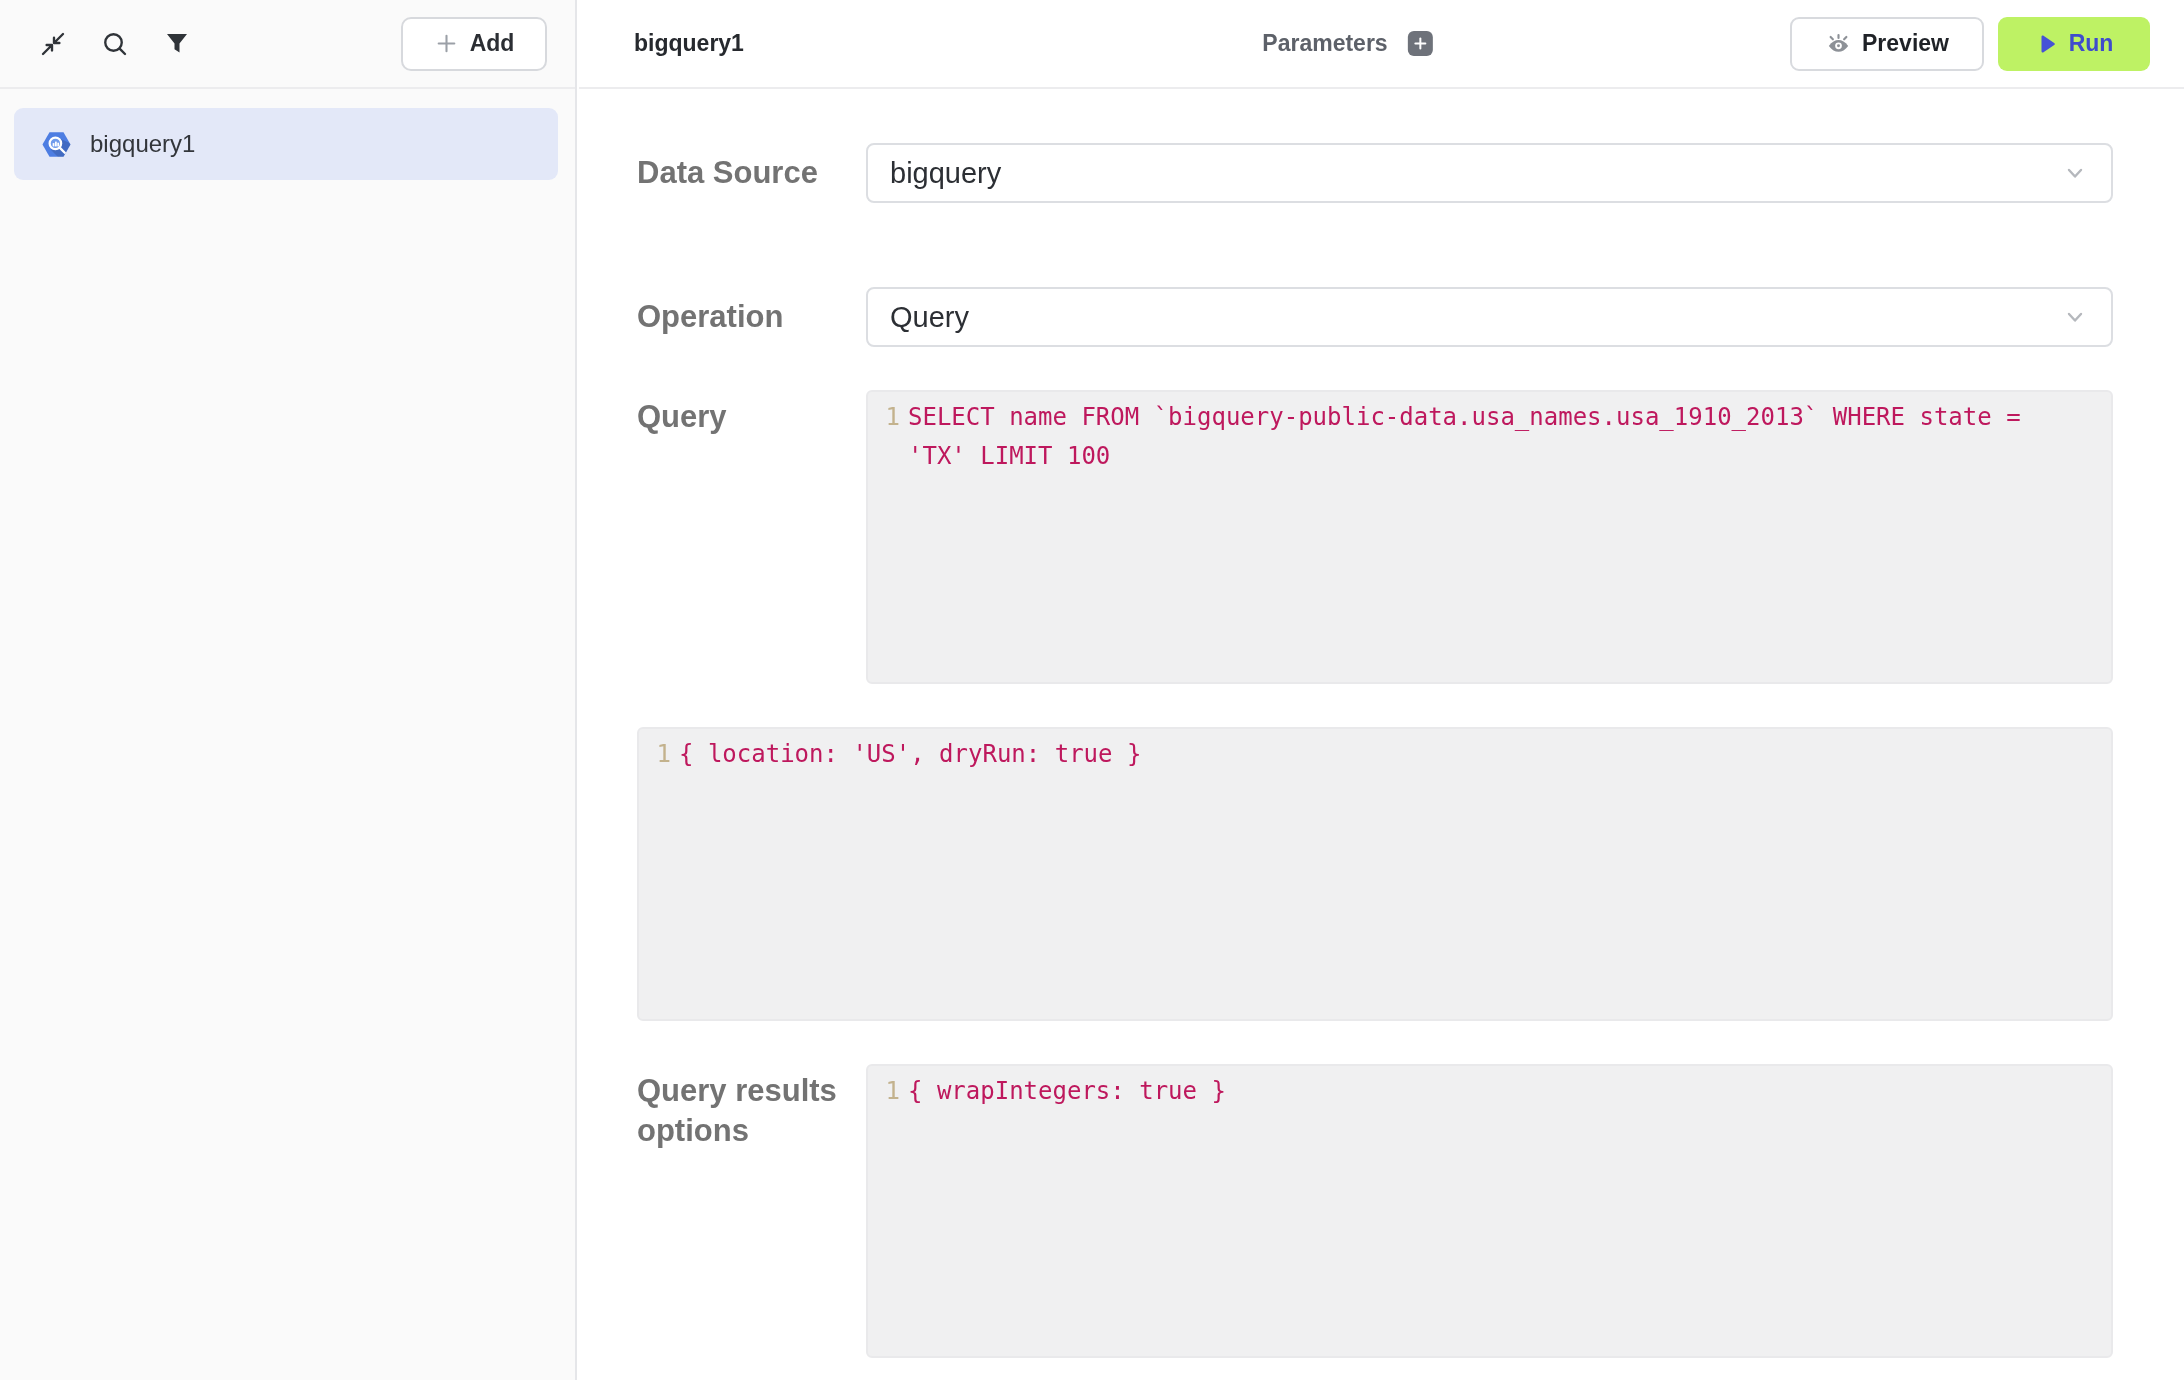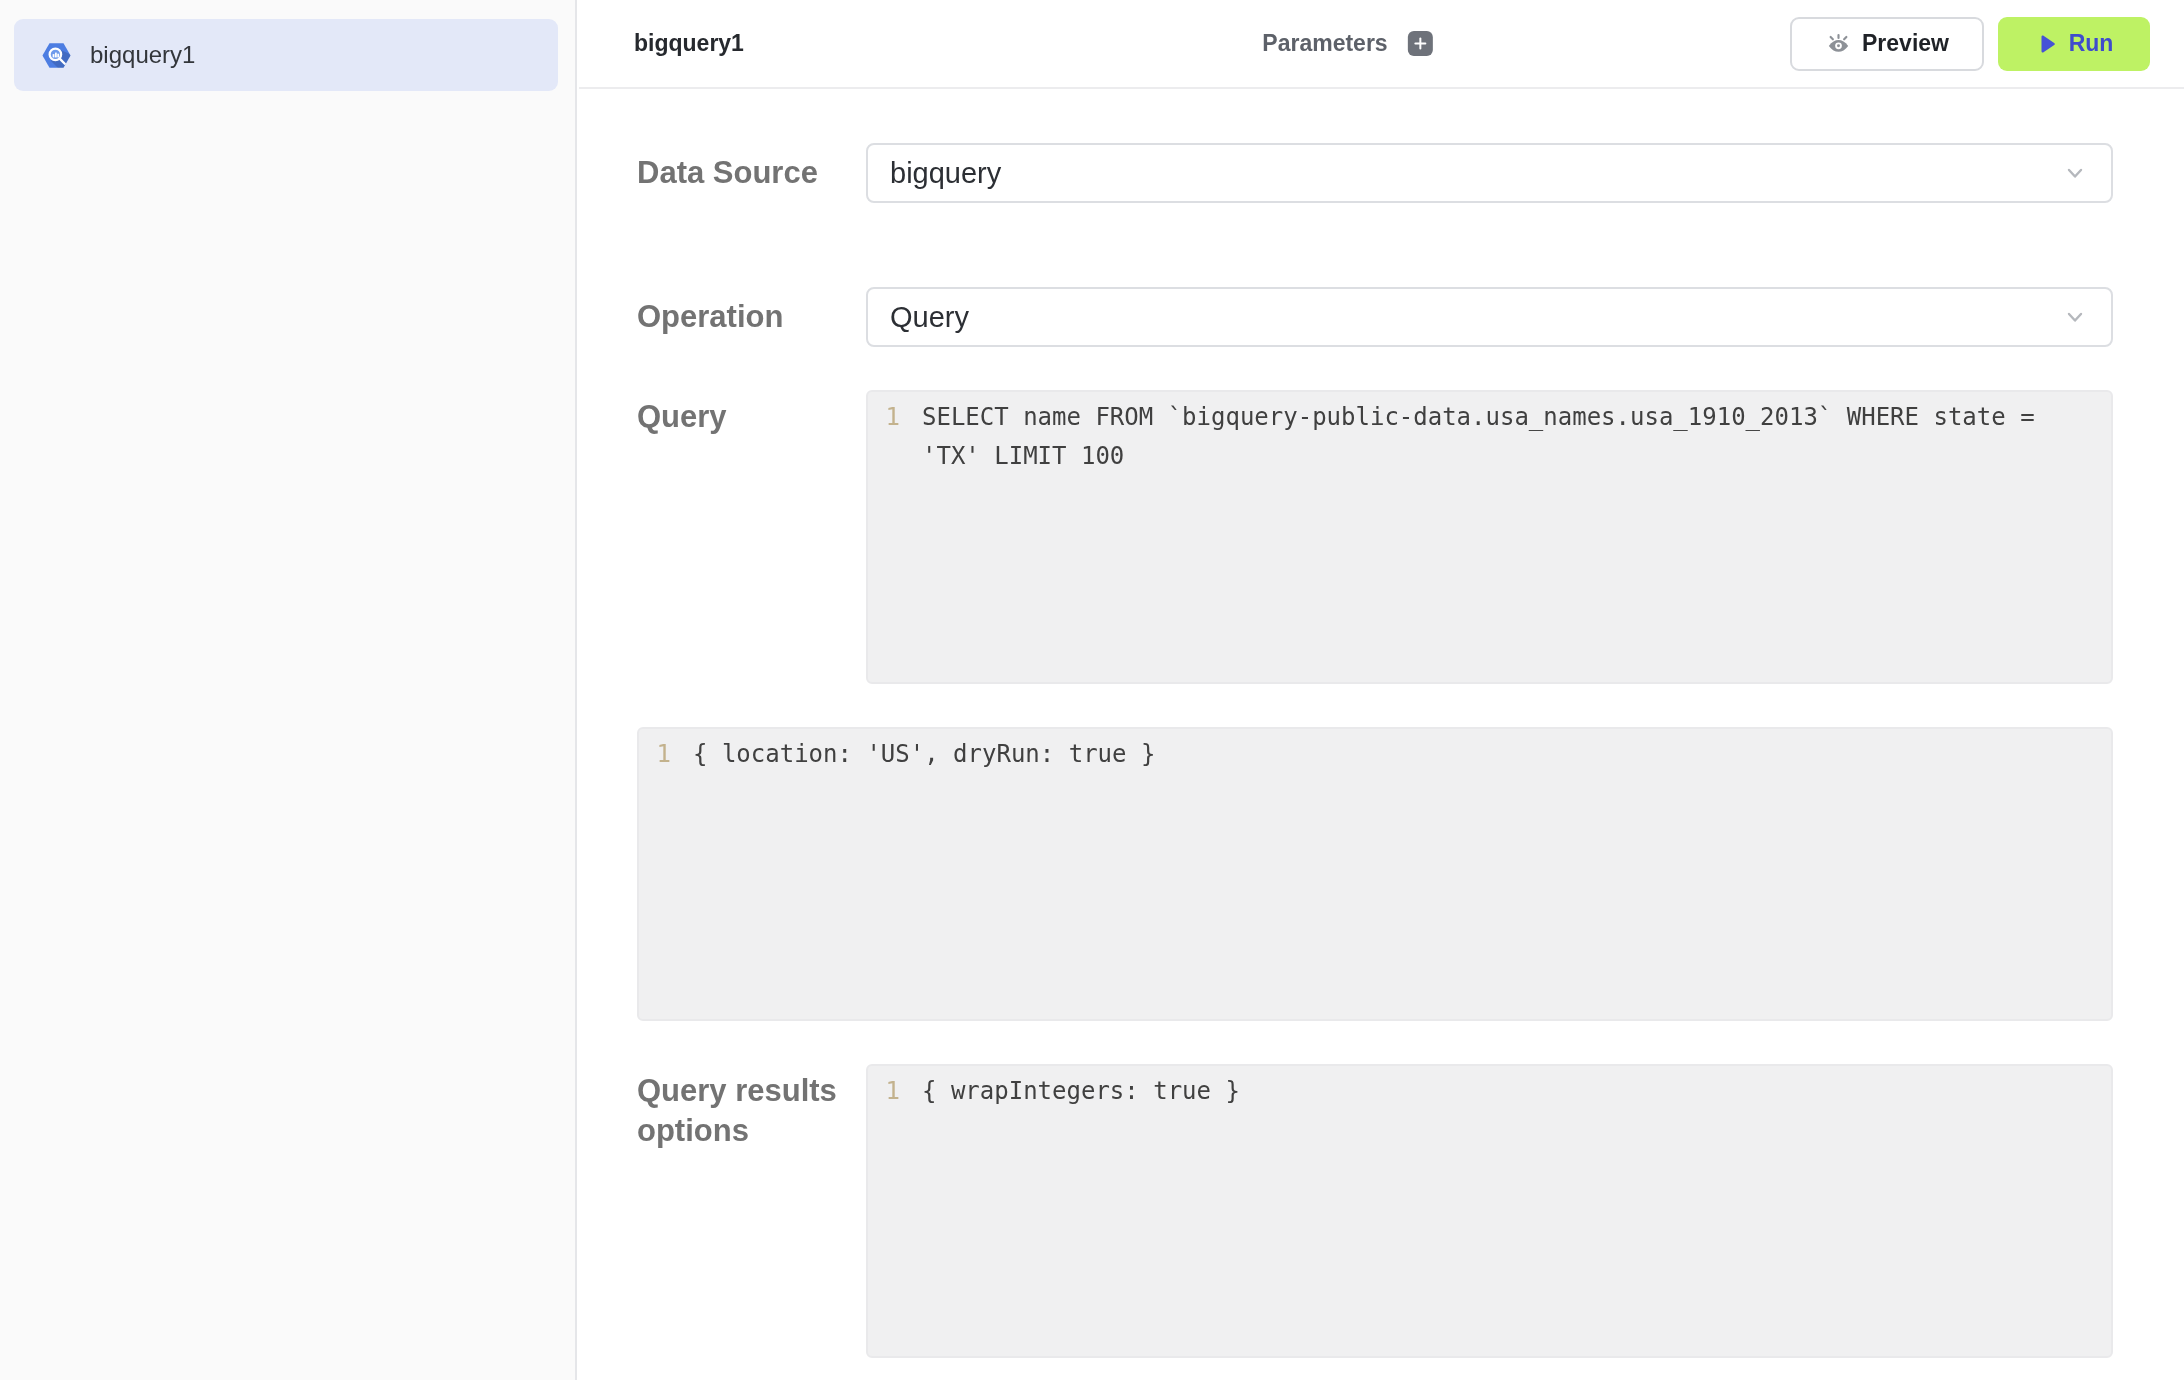--- a/index.html
+++ b/index.html
@@ -54,27 +54,53 @@
 
   .select { height:60px; background:#fff; border:2px solid #dcdee2; border-radius:8px;
             display:flex; align-items:center; padding:0 24px 0 22px;
             font-size:29px; color:#2c2f34; cursor:pointer; }
   .select .chevron { margin-left:auto; }
 
   .editor { height:294px; background:#f0f0f1; border:2px solid #e9e9eb; border-radius:6px;
             padding-top:6px; display:flex; cursor:text;
             font-family:"DejaVu Sans Mono", monospace; font-size:24px; line-height:39px; }
   .gutter { width:32px; flex:none; text-align:right; color:#c3b28d; }
-  .code { margin-left:22px; color:#404040; max-width:1140px;
+  .code { margin-left:8px; color:#be185d; max-width:1140px;
           white-space:pre-wrap; overflow-wrap:break-word; }
 </style>
 </head>
 <body>
 
 <div class="sidebar">
+  <div class="sidebar-topbar">
+    <div class="tool-icon">
+      <svg width="30" height="30" viewBox="0 0 24 24" fill="none" stroke="#2f3338" stroke-width="1.9" stroke-linecap="round">
+        <path d="M20 4 L12.8 11.2 M12.8 11.2 L12.8 6.9 M12.8 11.2 L17.1 11.2"></path>
+        <path d="M4 20 L11.2 12.8 M11.2 12.8 L11.2 17.1 M11.2 12.8 L6.9 12.8"></path>
+      </svg>
+    </div>
+    <div class="tool-icon">
+      <svg width="30" height="30" viewBox="0 0 24 24" fill="none" stroke="#2f3338" stroke-width="1.9" stroke-linecap="round">
+        <circle cx="10.8" cy="10.8" r="6.6"></circle>
+        <line x1="15.7" y1="15.7" x2="20" y2="20"></line>
+      </svg>
+    </div>
+    <div class="tool-icon">
+      <svg width="30" height="30" viewBox="0 0 24 24">
+        <path d="M4 4 H20 L14 11.5 V18.8 L10 16.2 V11.5 Z" fill="#2f3338"></path>
+      </svg>
+    </div>
+    <div class="add-btn">
+      <svg width="25" height="25" viewBox="0 0 24 24" fill="none" stroke="#9ba0a7" stroke-width="2" stroke-linecap="round">
+        <line x1="12" y1="4.5" x2="12" y2="19.5"></line>
+          <line x1="4.5" y1="12" x2="19.5" y2="12"></line>
+      </svg>
+      <span class="label">Add</span>
+    </div>
+  </div>
 
   <div class="sidebar-list">
     <div class="query-item">
       <svg width="33" height="33" viewBox="0 0 24 24">
         <defs>
             <clipPath id="hexclip">
               <path d="M1.8 12 L6.9 3.1 H17.1 L22.2 12 L17.1 20.9 H6.9 Z"></path>
             </clipPath>
           </defs>
         <path d="M1.8 12 L6.9 3.1 H17.1 L22.2 12 L17.1 20.9 H6.9 Z" fill="#4d7de2"></path>

